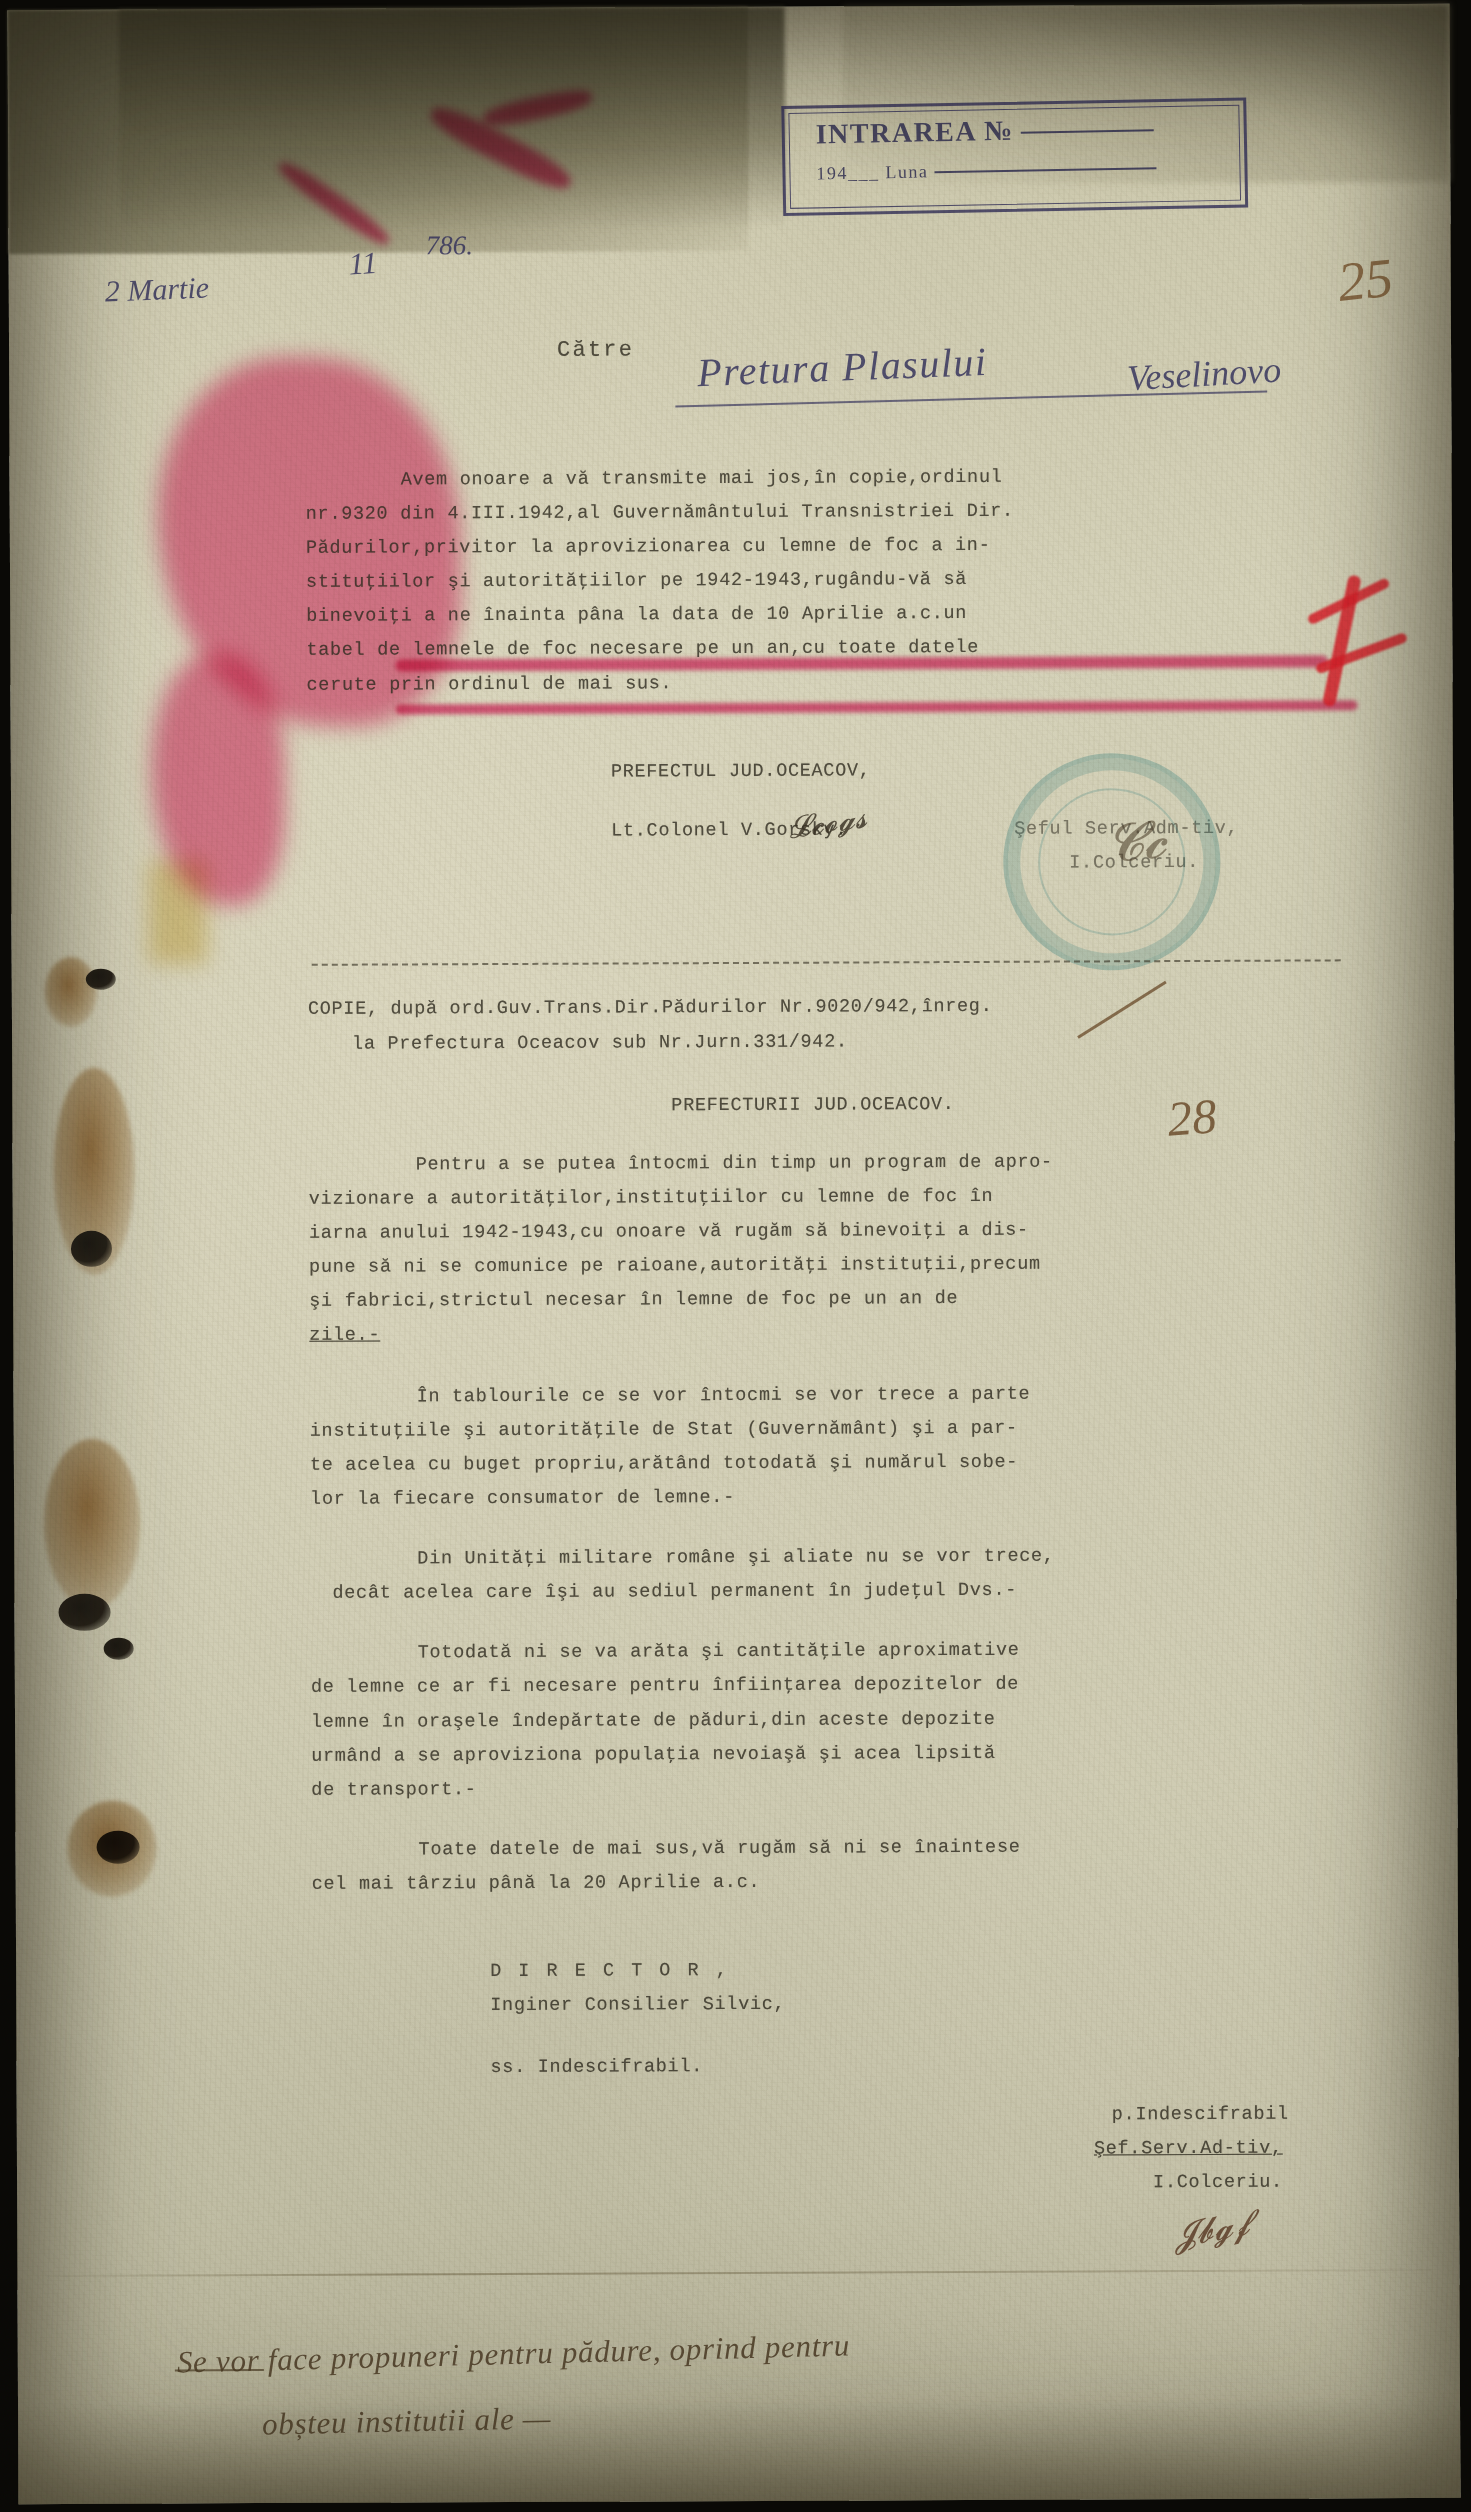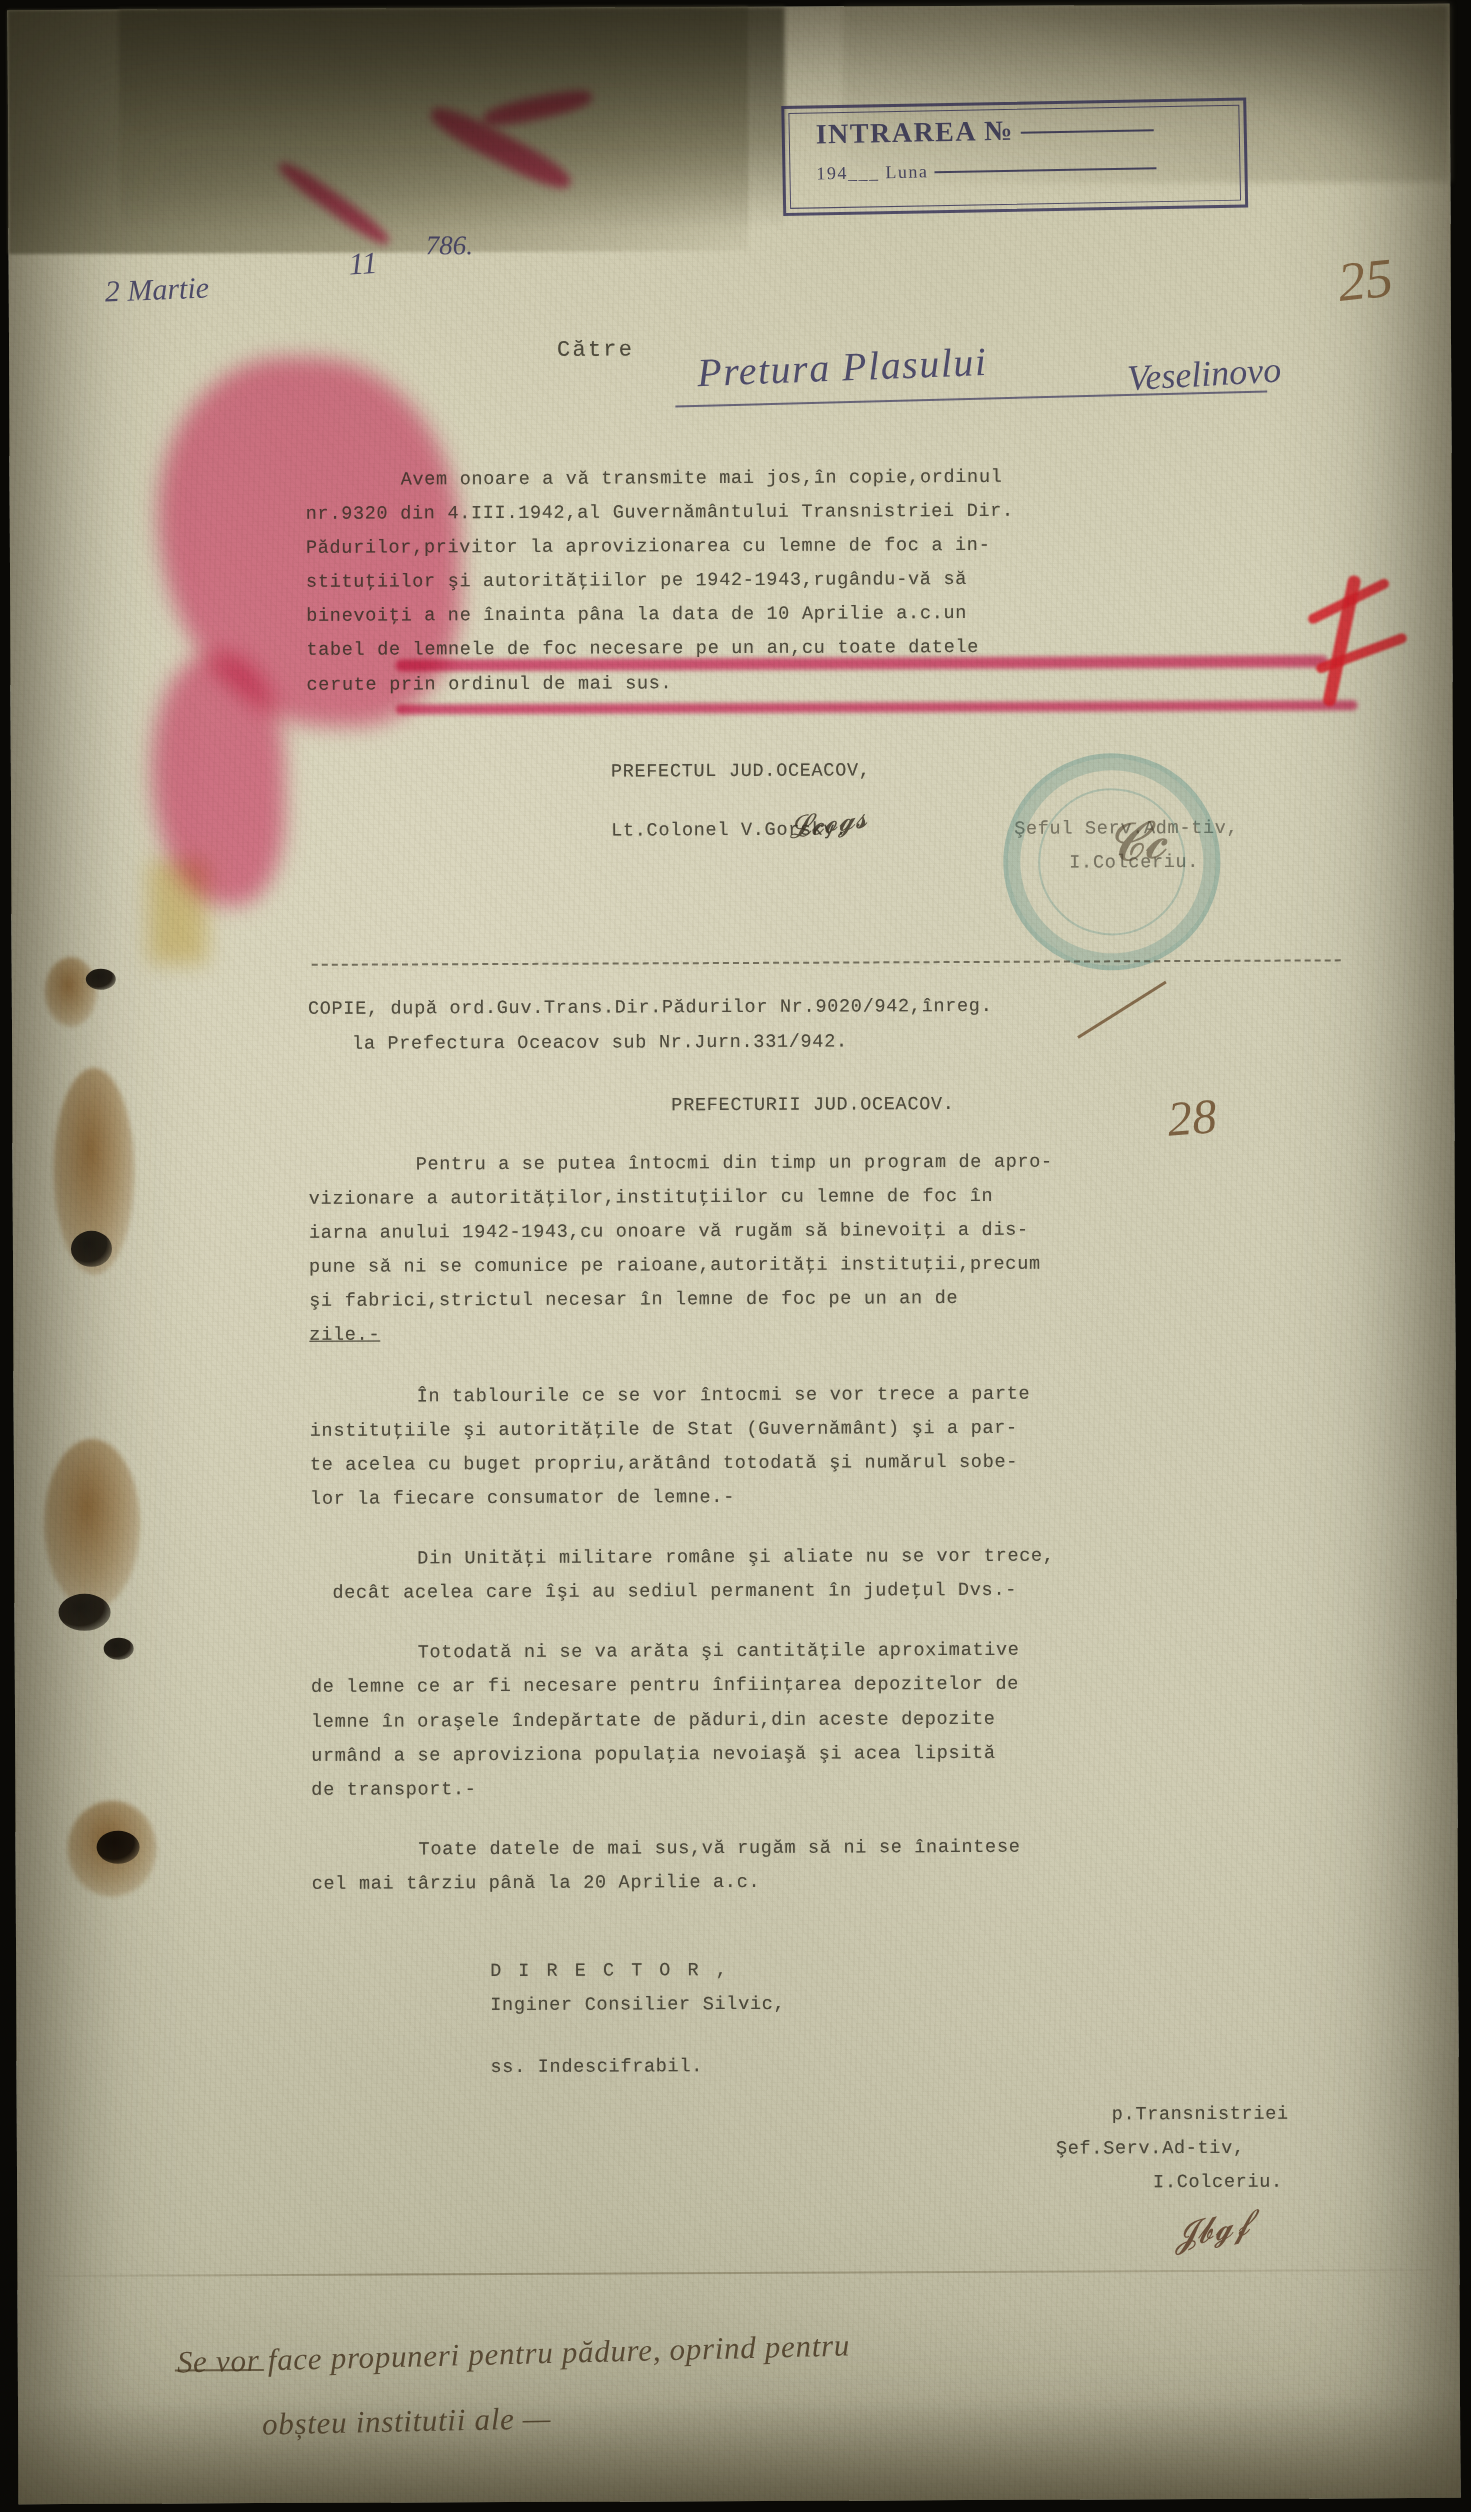--- a/index.html
+++ b/index.html
@@ -440,22 +440,22 @@
     <div class="typed" style="left:296px; top:1731px;">urmând a se aproviziona populaţia nevoiaşă şi acea lipsită</div>
     <div class="typed" style="left:296px; top:1765px;">de transport.-</div>
 
     <div class="typed" style="left:403px; top:1825px;">Toate datele de mai sus,vă rugăm să ni se înaintese</div>
     <div class="typed" style="left:296px; top:1859px;">cel mai târziu până la 20 Aprilie a.c.</div>
 
     <div class="typed" style="left:474px; top:1947px; letter-spacing:3px;">D I R E C T O R ,</div>
     <div class="typed" style="left:474px; top:1981px;">Inginer Consilier Silvic,</div>
     <div class="typed" style="left:474px; top:2015px;margin-top:28px;">ss. Indescifrabil.</div>
 
-    <div class="typed" style="left:1095px; top:2093px;">p.Transnistriei</div>
-    <div class="typed" style="left:1039px; top:2127px;">Şef.Serv.Ad-tiv,</div>
+    <div class="typed" style="left:1095px; top:2093px;">p.Indescifrabil</div>
+    <div class="typed" style="left:1077px; top:2127px;text-decoration:underline;">Şef.Serv.Ad-tiv,</div>
     <div class="typed" style="left:1136px; top:2161px;">I.Colceriu.</div>
     <div class="hand dark" id="sig-3">𝓙𝓫𝓰𝓯</div>
 
     <div id="fold-line"></div>
     <div id="bottom-fold"></div>
 
     <div class="bottom-hand" id="bh1">Se vor face propuneri pentru pădure, oprind pentru</div>
     <div id="bh1-ul"></div>
     <div class="bottom-hand" id="bh2">obșteu institutii ale —</div>
 

